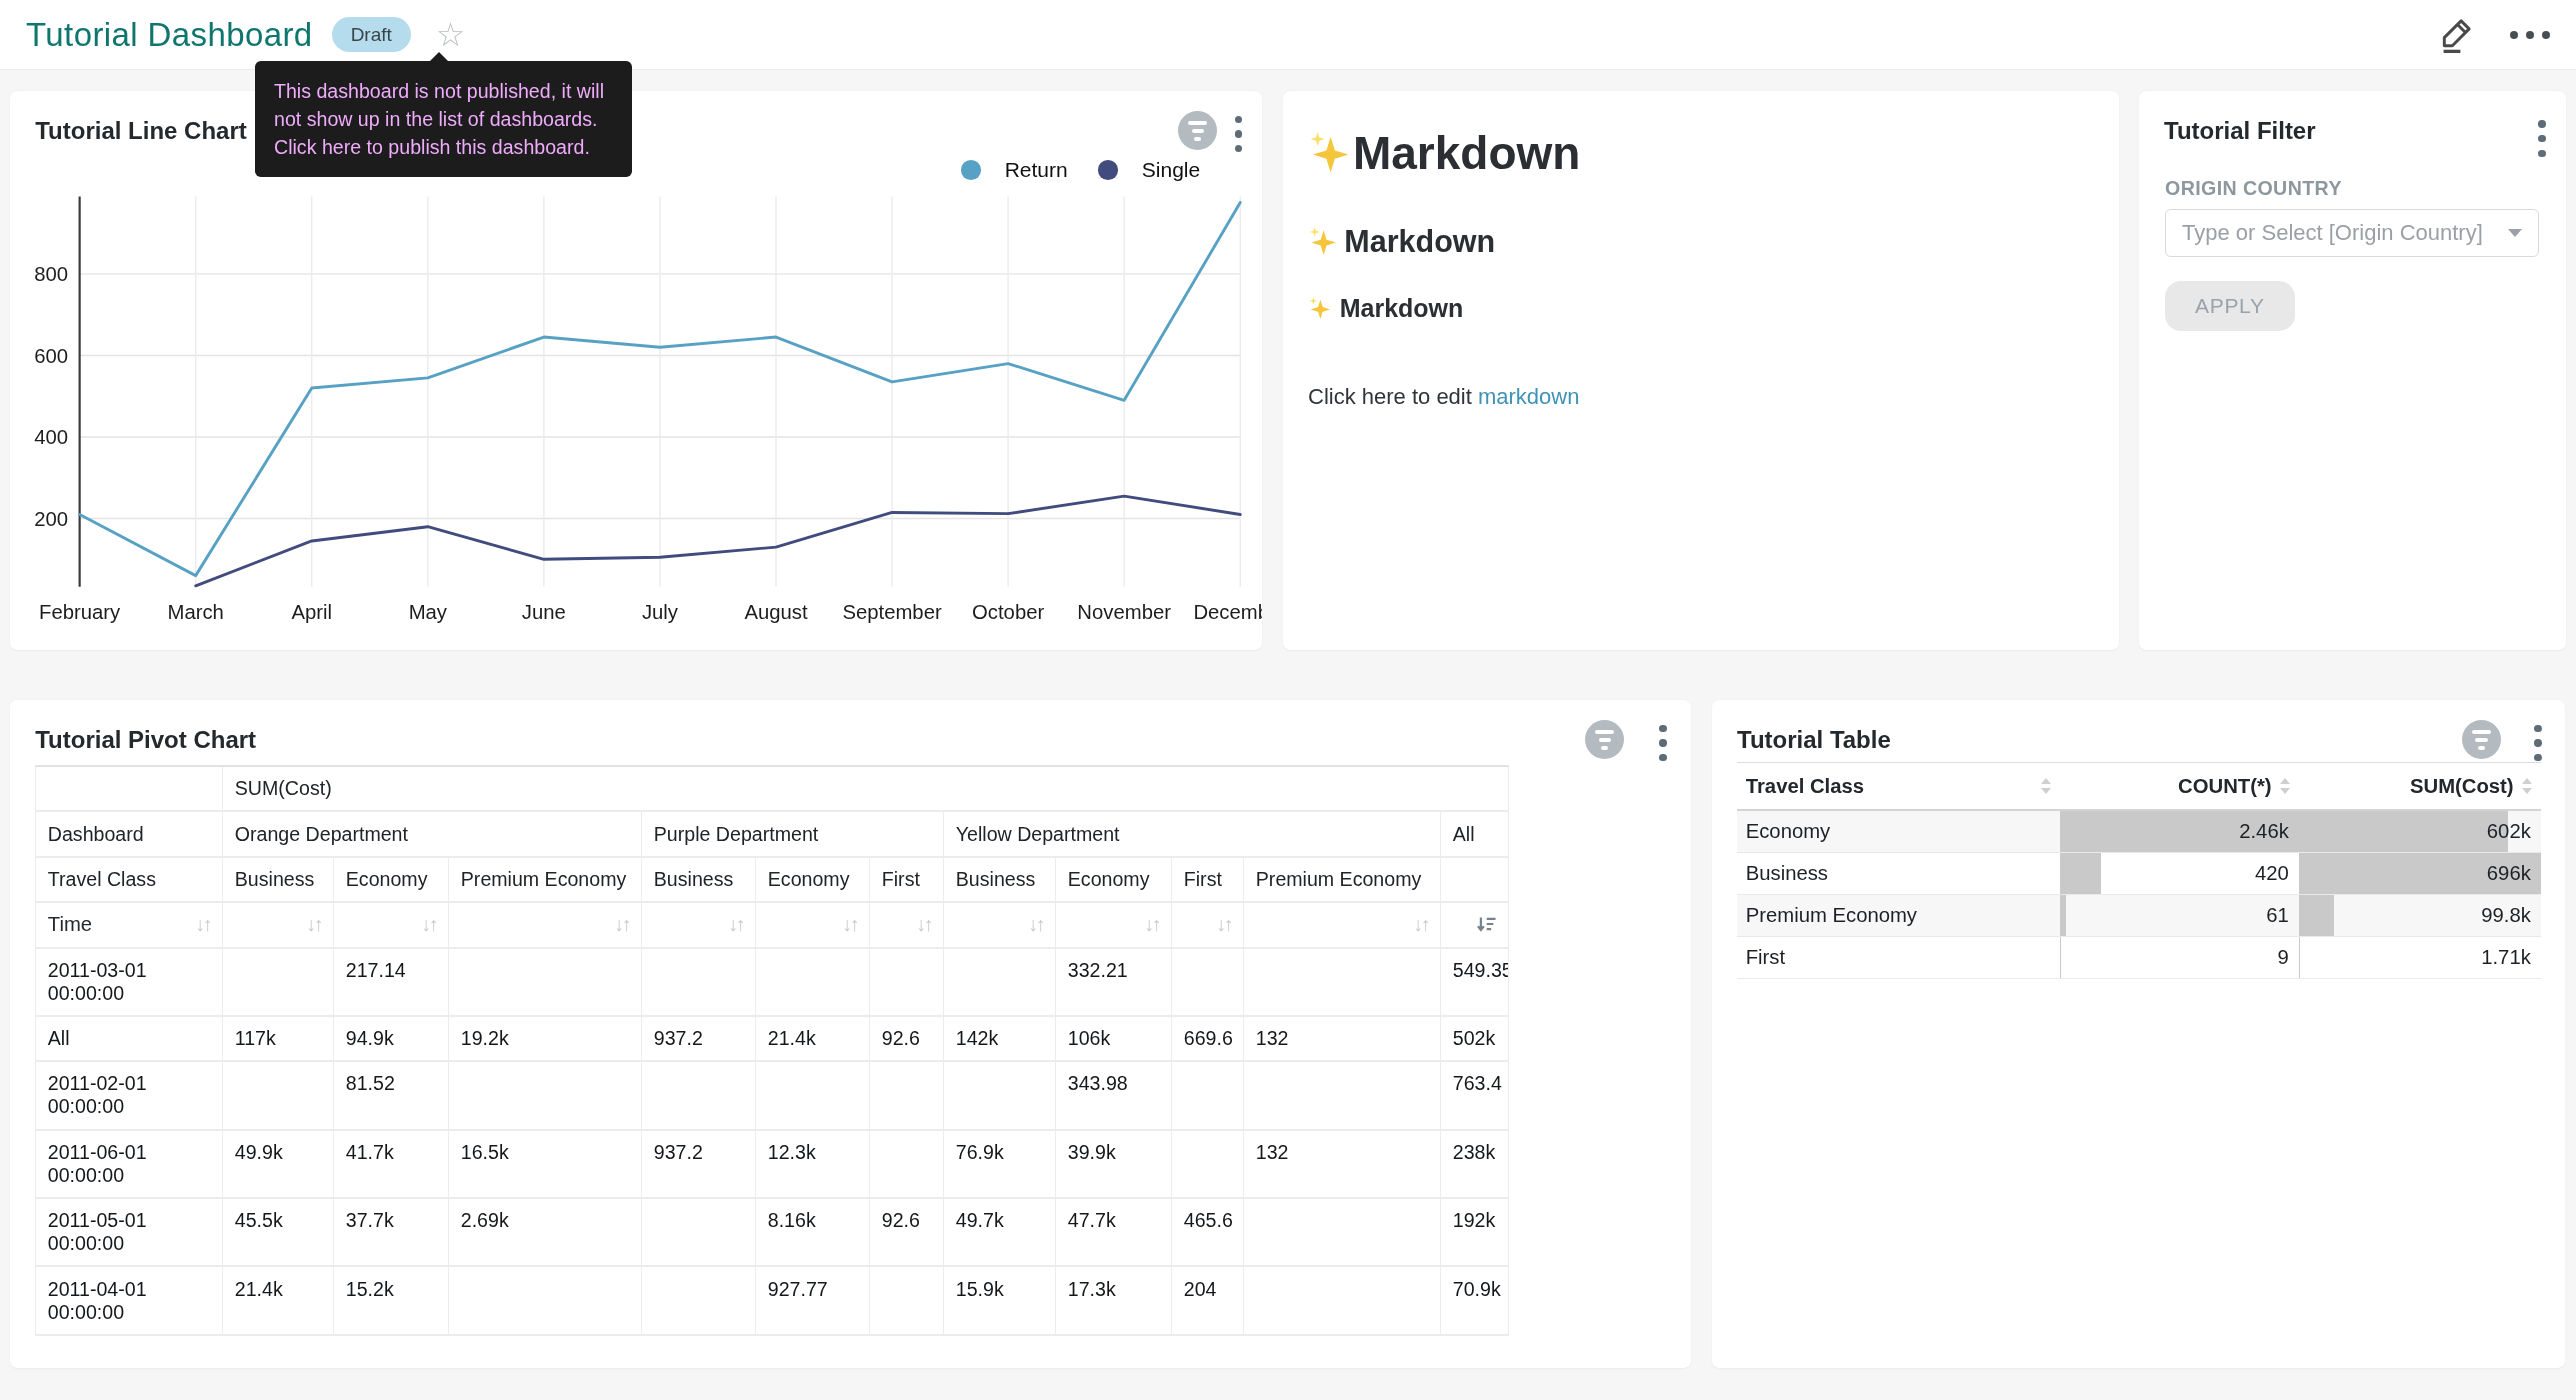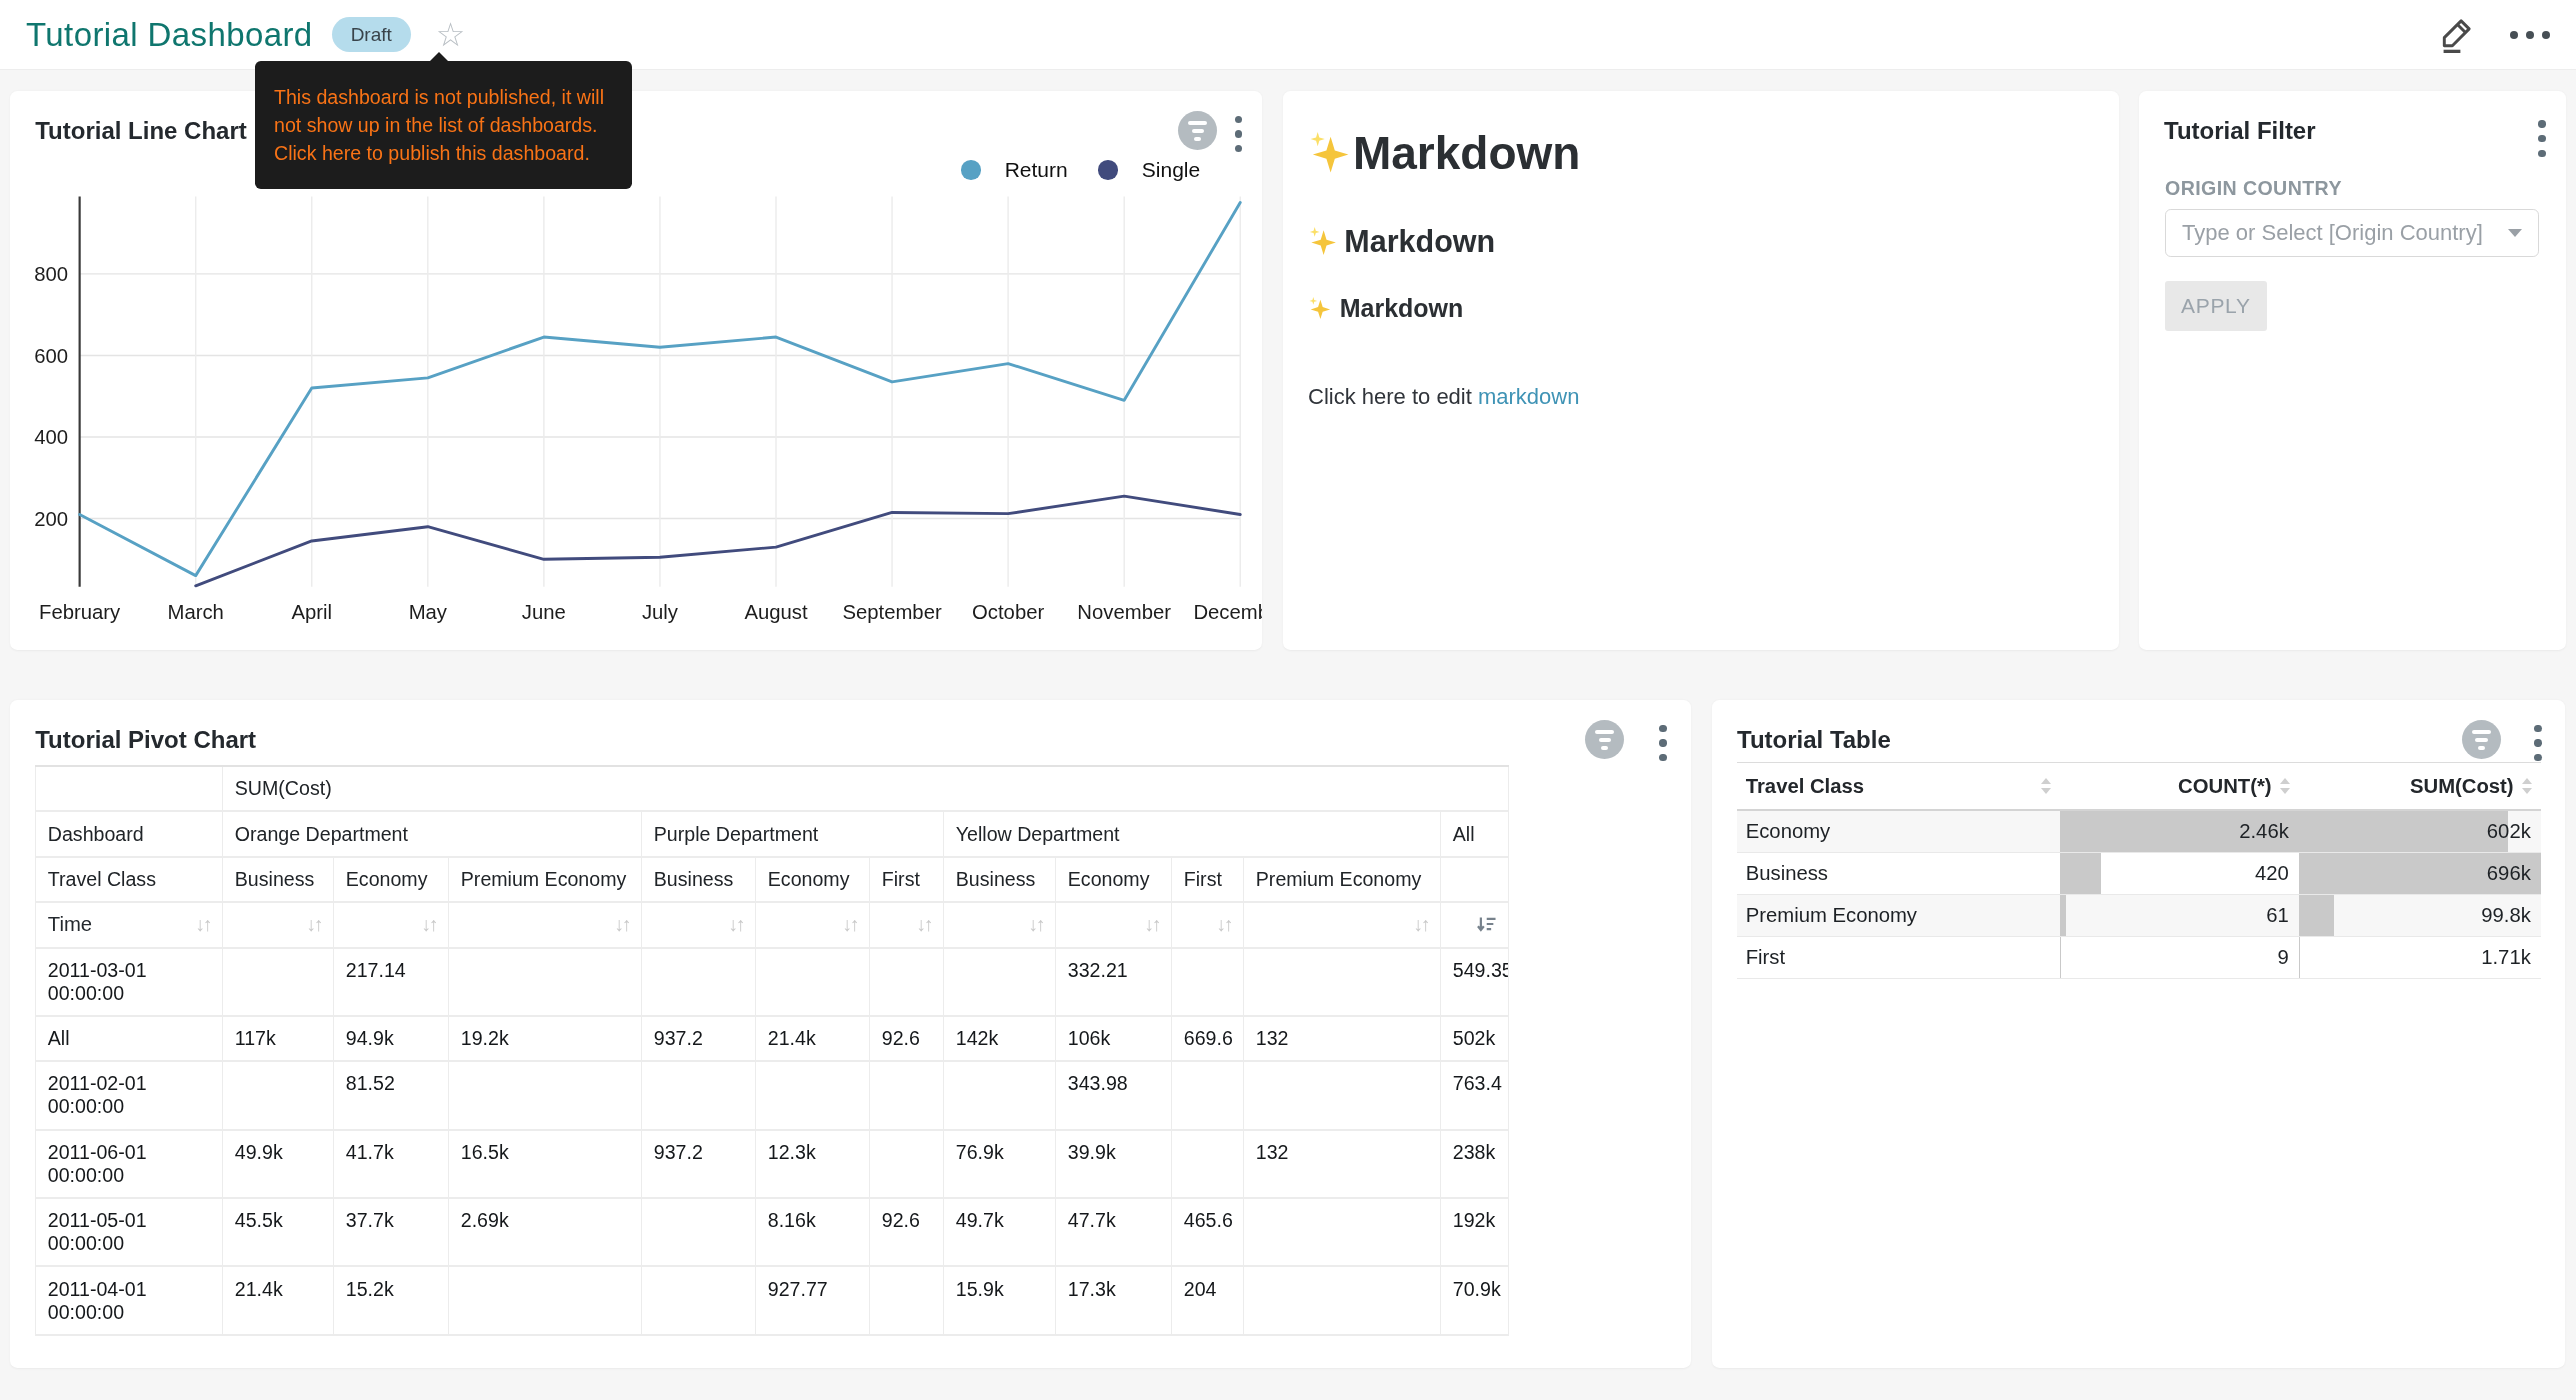--- a/index.html
+++ b/index.html
@@ -15,21 +15,21 @@
             padding:0 26px; z-index:5; }
   .title { font-size:33px; font-weight:400; color:#0f766e; letter-spacing:0.4px; }
   .badge { margin-left:19px; background:#b5dcec; color:#39444b; font-size:19px;
            padding:6.5px 19px; border-radius:25px; }
   .star { margin-left:25px; font-size:33px; color:#b9bfc4; line-height:1; }
   .top-actions { margin-left:auto; display:flex; align-items:center; gap:35px; }
   .hdots { display:flex; gap:8px; }
   .hdots i { width:8px; height:8px; border-radius:50%; background:#474f55; }
   
   .tooltip { position:absolute; left:255px; top:61px; width:377px; background:#1c1c1c;
-             border-radius:5.8px; padding:22px 19px; z-index:10; color:#f97316;
+             border-radius:5.8px; padding:16px 19px; z-index:10; color:#f0abfc;
              font-size:19.6px; line-height:28px; }
   .tooltip:before { content:""; position:absolute; top:-9.4px; left:174px; width:0; height:0;
              border-left:10.2px solid transparent; border-right:10.2px solid transparent;
              border-bottom:10.2px solid #1c1c1c; }
   
   .card { position:absolute; background:#fff; border-radius:7.3px;
           box-shadow:0 0.7px 2.2px rgba(0,0,0,.05); }
   #card-line   { left:10.2px;   top:91px; width:1252px; height:559px; overflow:hidden; }
   #card-md     { left:1283px; top:91px; width:836px; height:559px; }
   #card-filter { left:2139px; top:91px; width:427px;  height:559px; }
@@ -64,21 +64,21 @@
   
   .filter-label { position:absolute; left:26px; top:86px; font-size:19.6px; font-weight:600;
                   color:#8d979e; letter-spacing:0.4px; }
   .filter-select { position:absolute; left:26px; top:118px; width:374px; height:48px;
                   border:1.5px solid #d9d9d9; border-radius:5.8px; background:#fff;
                   display:flex; align-items:center; justify-content:space-between;
                   padding:0 16px; font-size:22px; color:#9aa0a6; }
   .caret-down-sm { width:0; height:0; border-left:7.3px solid transparent; border-right:7.3px solid transparent;
                   border-top:8.7px solid #9aa0a6; }
   .apply-btn { position:absolute; left:26px; top:190px; background:#e8e8e8; color:#9aa3ab;
-               border:none; font-size:21px; padding:13px 16px; border-radius:3px;
+               border:none; font-size:21px; padding:13px 30px; border-radius:16px;
                letter-spacing:0.7px; font-family:inherit; }
   
   .pivot { position:absolute; left:25px; top:65px; width:1473px; border-collapse:collapse;
            table-layout:fixed; font-size:19.6px; }
   .pivot td { border-right:1.5px solid #ececec; border-left:1.5px solid #ececec;
               border-bottom:2.9px solid #ececec; padding:10.2px 11.6px; vertical-align:top;
               color:#1f2328; background:#fff; overflow:hidden; }
   .pivot tr:first-child td { border-top:2.9px solid #e2e2e2; }
   .pivot tr.ph td { font-weight:500; color:#202428; }
   .pivot tr.psort td { color:#24292e; }

